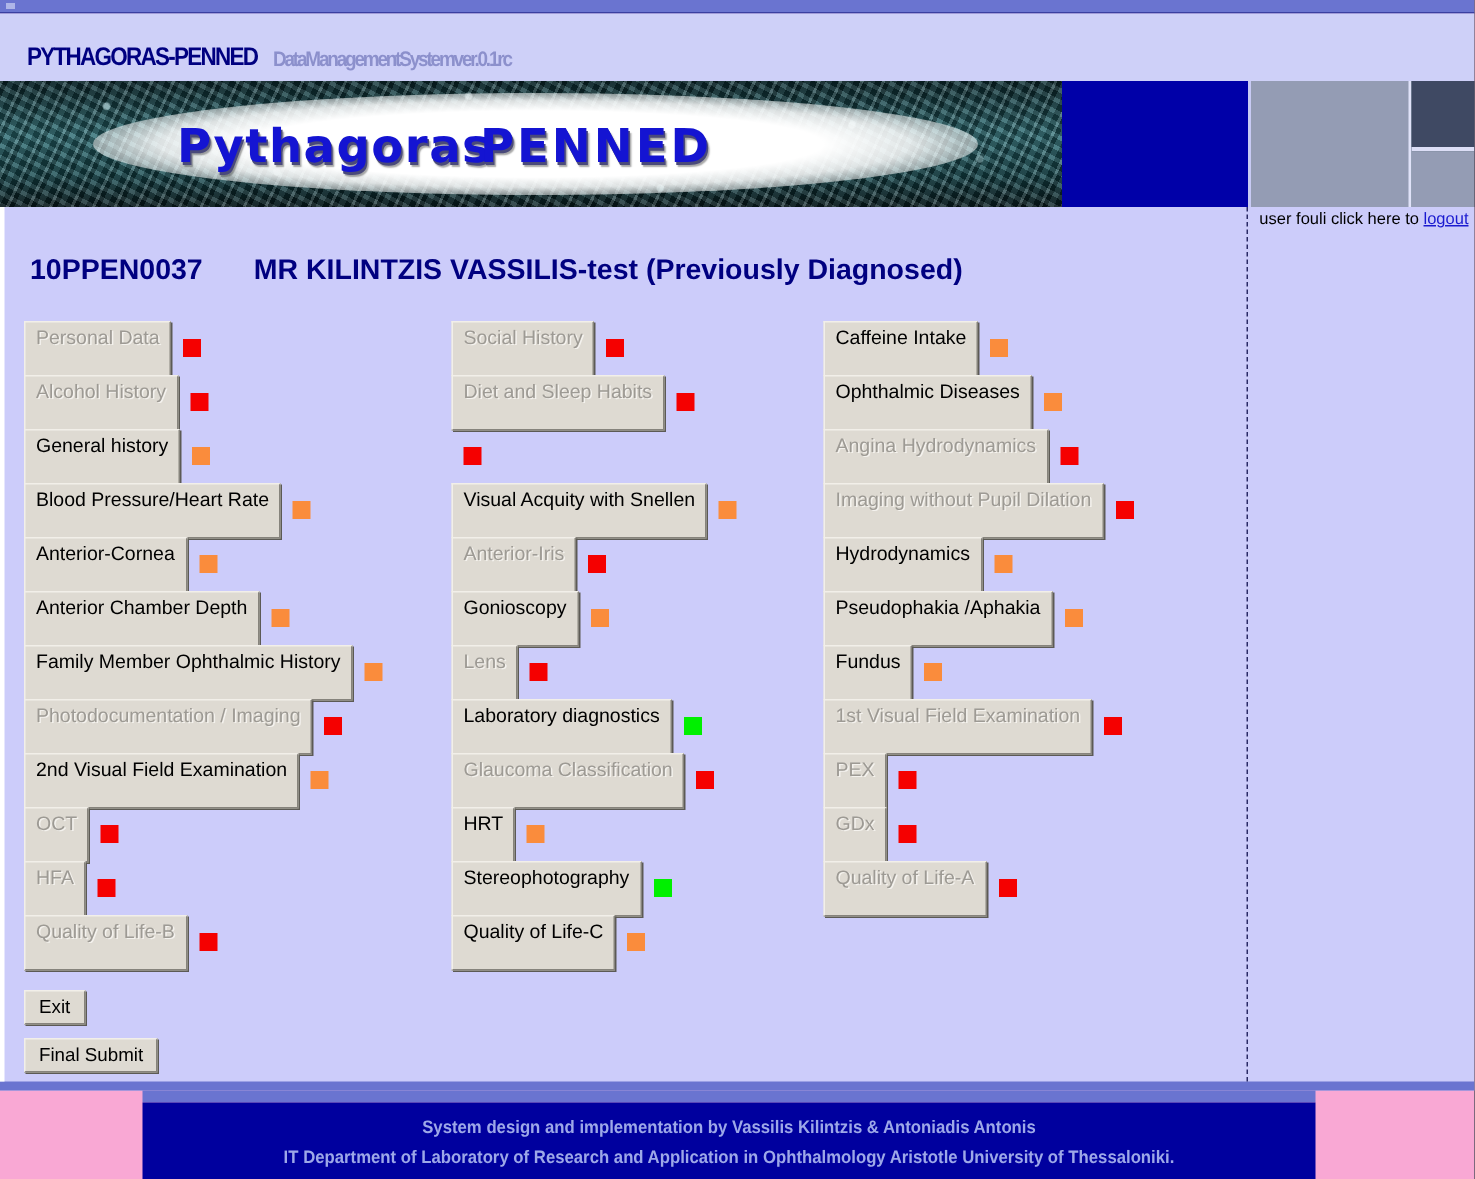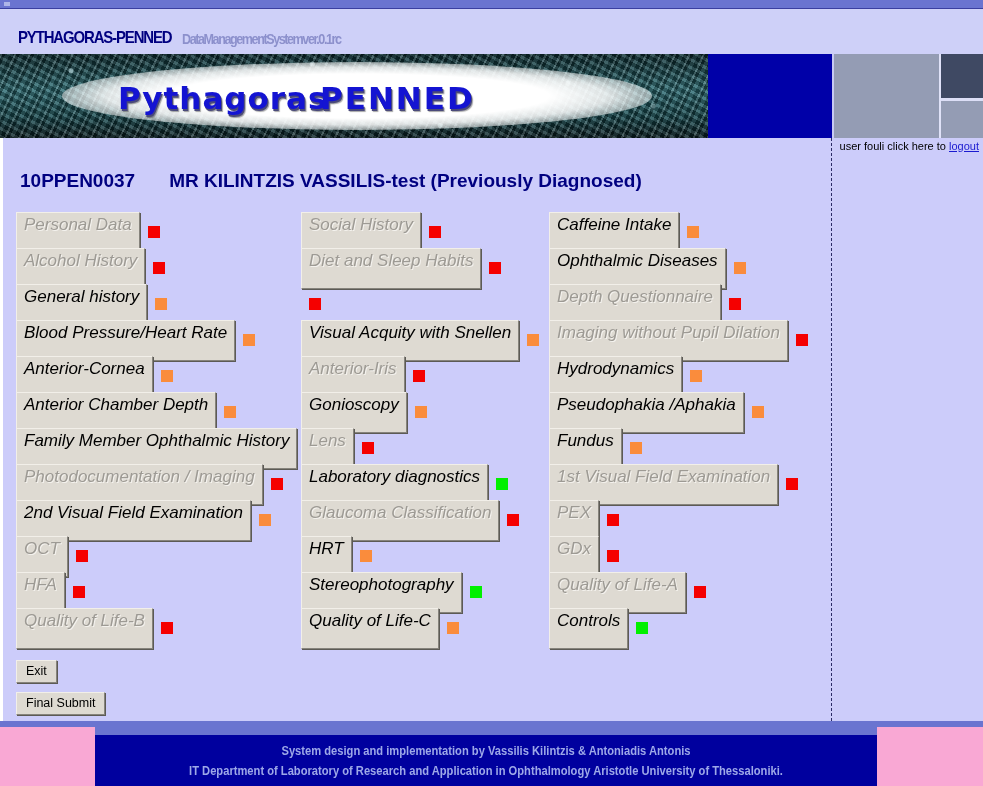--- a/index.html
+++ b/index.html
@@ -205,32 +205,31 @@
 
   .row {
     height: 36px;
     display: flex;
     align-items: center;
     white-space: nowrap;
   }
 
   button.modbtn {
     font-family: "Liberation Sans", sans-serif;
-    font-size: 17px;
+    font-size: 13px;
     line-height: 1;
     padding: 3px 7px 19px 7px;
     background: #dedad2;
     border: 1px solid #f2efe9;
     border-right-color: #86837c;
     border-bottom-color: #86837c;
     color: #000000;
     cursor: pointer;
     white-space: nowrap;
     box-shadow: 1px 1px 0 #5c5a55;
-    font-style: italic;
   }
   button.modbtn:disabled,
   button.modbtn.disabled {
     color: #9d9a94;
     text-shadow: 1px 1px 0 #f4f2ee;
     cursor: default;
   }
 
   .led {
     display: inline-block;
@@ -427,21 +426,21 @@
     <div class="col c3">
         <div class="row">
           <button class="modbtn">Caffeine Intake</button>
           <span class="led orange" style="background: rgb(250, 140, 60);"></span>
         </div>
         <div class="row">
           <button class="modbtn">Ophthalmic Diseases</button>
           <span class="led orange" style="background: rgb(250, 140, 60);"></span>
         </div>
         <div class="row">
-          <button class="modbtn disabled" disabled="">Depth Questionnaire</button>
+          <button class="modbtn disabled" disabled="">Angina Hydrodynamics</button>
           <span class="led red" style="background: rgb(245, 0, 0);"></span>
         </div>
         <div class="row">
           <button class="modbtn disabled" disabled="">Imaging without Pupil Dilation</button>
           <span class="led red" style="background: rgb(245, 0, 0);"></span>
         </div>
         <div class="row">
           <button class="modbtn">Hydrodynamics</button>
           <span class="led orange" style="background: rgb(250, 140, 60);"></span>
         </div>
@@ -461,24 +460,20 @@
           <button class="modbtn disabled" disabled="">PEX</button>
           <span class="led red" style="background: rgb(245, 0, 0);"></span>
         </div>
         <div class="row">
           <button class="modbtn disabled" disabled="">GDx</button>
           <span class="led red" style="background: rgb(245, 0, 0);"></span>
         </div>
         <div class="row">
           <button class="modbtn disabled" disabled="">Quality of Life-A</button>
           <span class="led red" style="background: rgb(245, 0, 0);"></span>
-        </div>
-        <div class="row">
-          <button class="modbtn">Controls</button>
-          <span class="led green" style="background: rgb(0, 240, 0);"></span>
         </div>
       </div>
   </div>
 
   <div class="actions">
     <button>Exit</button>
     <button>Final Submit</button>
   </div>
 
   <div class="footer-blueL"></div>

